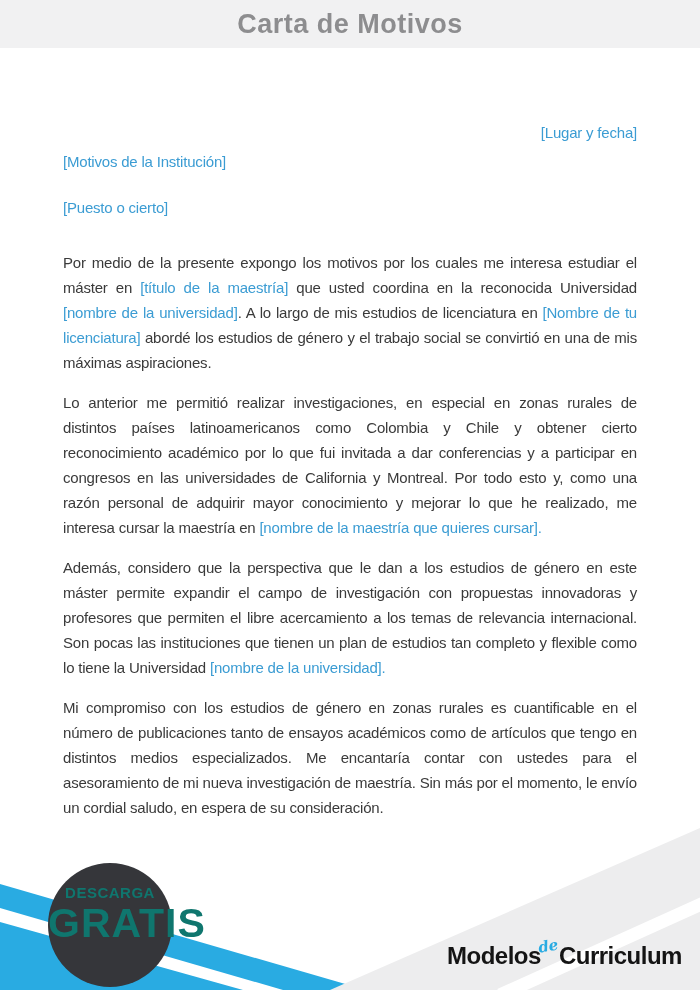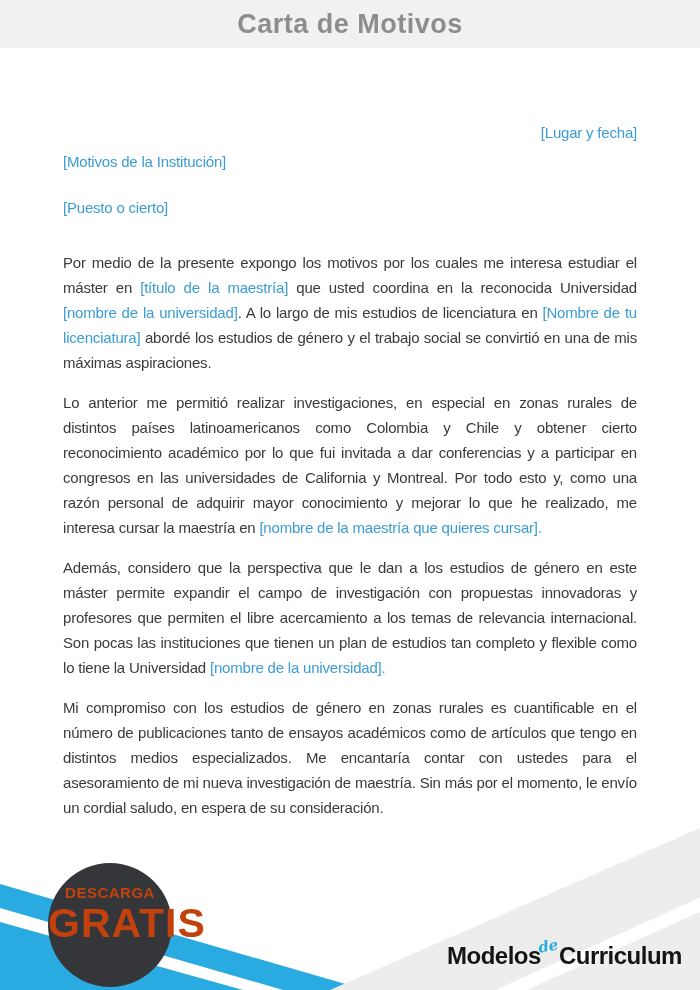--- a/index.html
+++ b/index.html
@@ -25,21 +25,21 @@
   .institution{margin-top:4px;}
   .recipient{margin-top:21px;}
   .para{margin-top:6px;text-align:justify;}
   .para.first{margin-top:30px;}
   .closing{margin-top:6px;}
   .signature{width:480px;text-align:center;}
   
   .footer-art{position:absolute;left:0;bottom:0;width:700px;height:205px;}
   .badge-text{
     position:absolute;left:48px;top:885px;width:124px;text-align:center;
-    color:#c2410c;line-height:1;z-index:3;cursor:pointer;
+    color:#0f766e;line-height:1;z-index:3;cursor:pointer;
   }
   .badge-line1{font-size:15px;font-weight:700;letter-spacing:.5px;}
   .badge-line2{font-size:41px;font-weight:700;letter-spacing:1px;margin-top:3px;}
   .logo{
     position:absolute;left:447px;top:942px;z-index:3;
     display:flex;white-space:nowrap;
   }
   .logo .word{font-size:24px;font-weight:700;color:#141414;letter-spacing:-0.5px;}
   .logo .de{
     font-size:15px;font-weight:700;color:var(--stripe,#29abe2);

